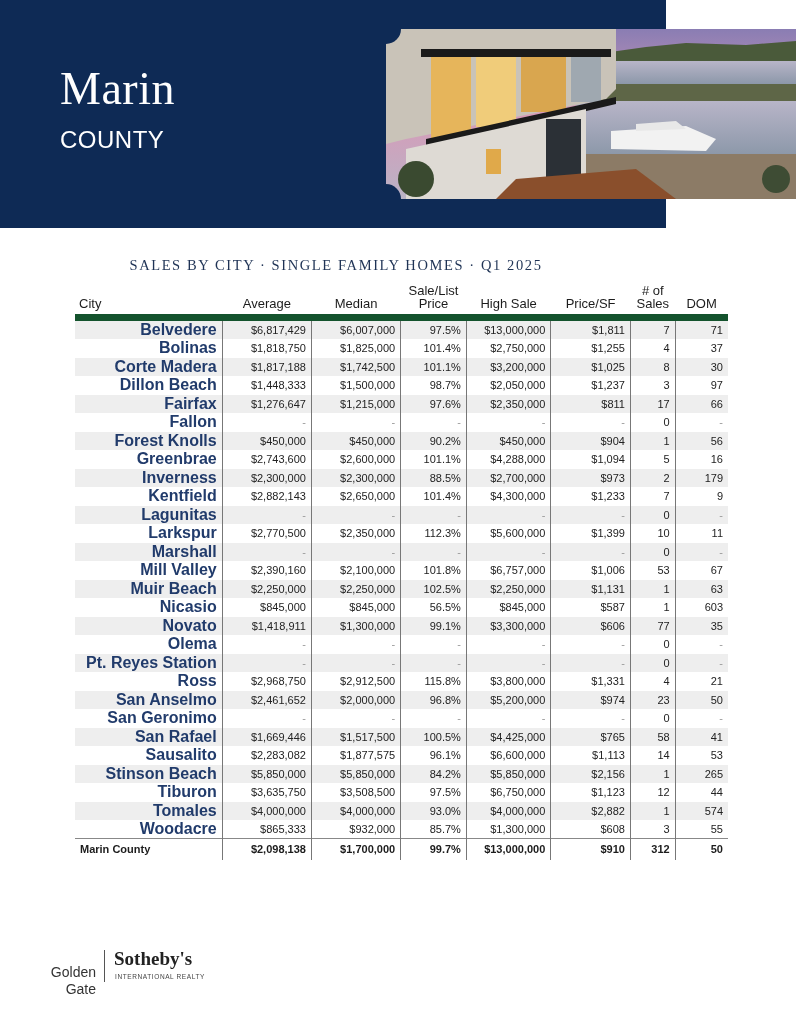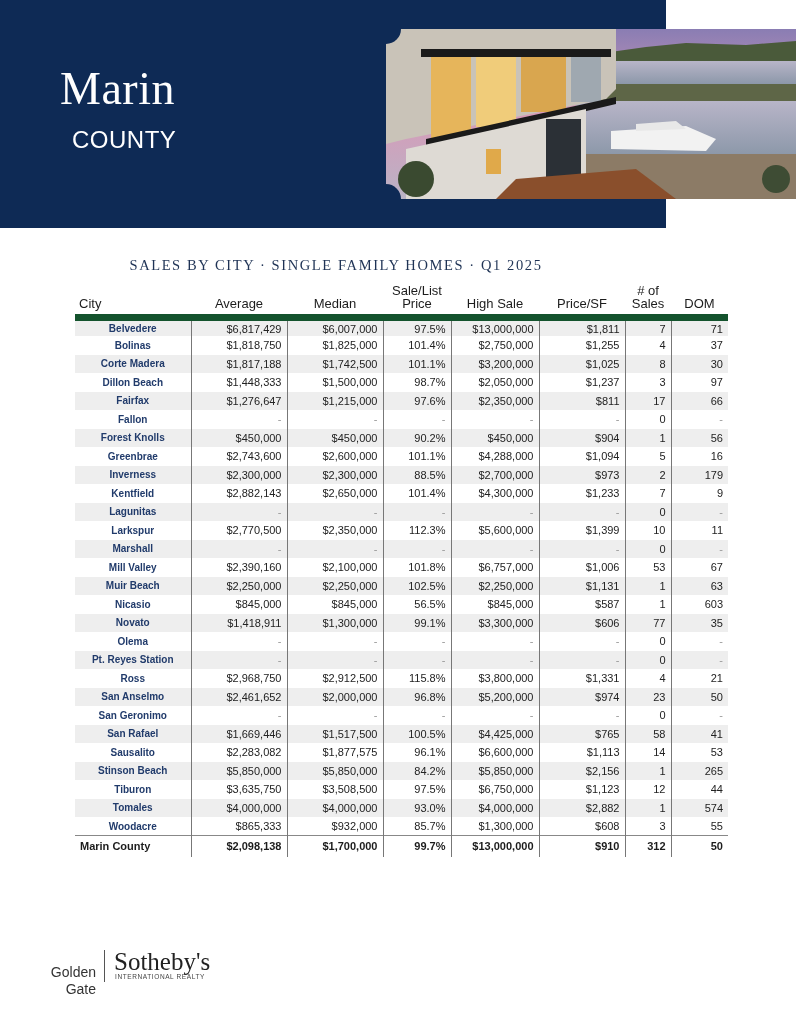--- a/index.html
+++ b/index.html
@@ -11,21 +11,21 @@
     background: #0e2a55;
   }
   .hero-title {
     position: absolute; left: 60px; top: 66px;
     font-family: "Liberation Serif", "DejaVu Serif", serif;
     font-size: 46px; color: #ffffff; letter-spacing: 0.5px; line-height: 1;
   }
   .hero-sub {
     position: absolute; left: 60px; top: 128px;
     font-family: "Liberation Sans", sans-serif;
-    font-size: 24px; color: #ffffff; letter-spacing: 0.5px; line-height: 1; margin-left: 12px;
+    font-size: 24px; color: #ffffff; letter-spacing: 0.5px; line-height: 1;
   }
   .hero-photo {
     position: absolute; left: 386px; top: 29px; width: 410px; height: 170px;
     overflow: hidden;
     border-radius: 0;
   }
   .hero-photo svg { display: block; }
   .photo-notch {
     position: absolute; width: 30px; height: 30px; background: #0e2a55; border-radius: 50%;
   }
@@ -46,42 +46,42 @@
     border-bottom: 7px solid #14532d;
     text-align: center;
   }
   table.sales thead th.city { text-align: left; padding-left: 4px; }
   table.sales tbody td {
     height: 18.5px; padding: 0 5px; text-align: right; color: #222;
     border-left: 1px solid #777;
     white-space: nowrap;
   }
   table.sales tbody td.city {
-    text-align: center; border-left: none; color: #213b6b; font-weight: bold; padding-left: 5px;
-    font-size: 10px;
+    text-align: right; border-left: none; color: #213b6b; font-weight: bold; padding-left: 11px;
+    font-size: 16px;
   }
   table.sales tbody tr:nth-child(odd) td { background: #eeeeee; }
   table.sales tbody tr:nth-child(even) td { background: #ffffff; }
   table.sales tbody td.dash { color: #999; }
   table.sales tfoot td {
     height: 21px; padding: 0 5px; text-align: right; font-weight: bold; color: #1c1c1c;
     border-left: 1px solid #777; border-top: 1px solid #888; background: #fff;
   }
   table.sales tfoot td.city { text-align: left; border-left: none; color: #1c1c1c; }
 
   .logo { position: absolute; left: 46px; top: 948px; height: 36px; }
   .logo .gg {
     position: absolute; left: 0; top: 16px; width: 50px; text-align: right;
     font-size: 14px; color: #333; line-height: 17px;
   }
   .logo .divider { position: absolute; left: 58px; top: 2px; width: 1px; height: 32px; background: #555; }
   .logo .sothebys {
     position: absolute; left: 68px; top: 0px;
-    font-family: "Liberation Serif", "DejaVu Serif", serif; font-weight: normal;
-    font-size: 25px; color: #222; white-space: nowrap;
+    font-family: "Liberation Serif", "DejaVu Serif", serif; font-weight: bold;
+    font-size: 19px; color: #222; white-space: nowrap;
   }
   .logo .intl {
     position: absolute; left: 69px; top: 25px; font-size: 6.5px; letter-spacing: 0.6px; color: #444; white-space: nowrap;
   }
 </style>
 </head>
 <body>
 
 <div class="hero">
   <div class="hero-title">Marin</div>

